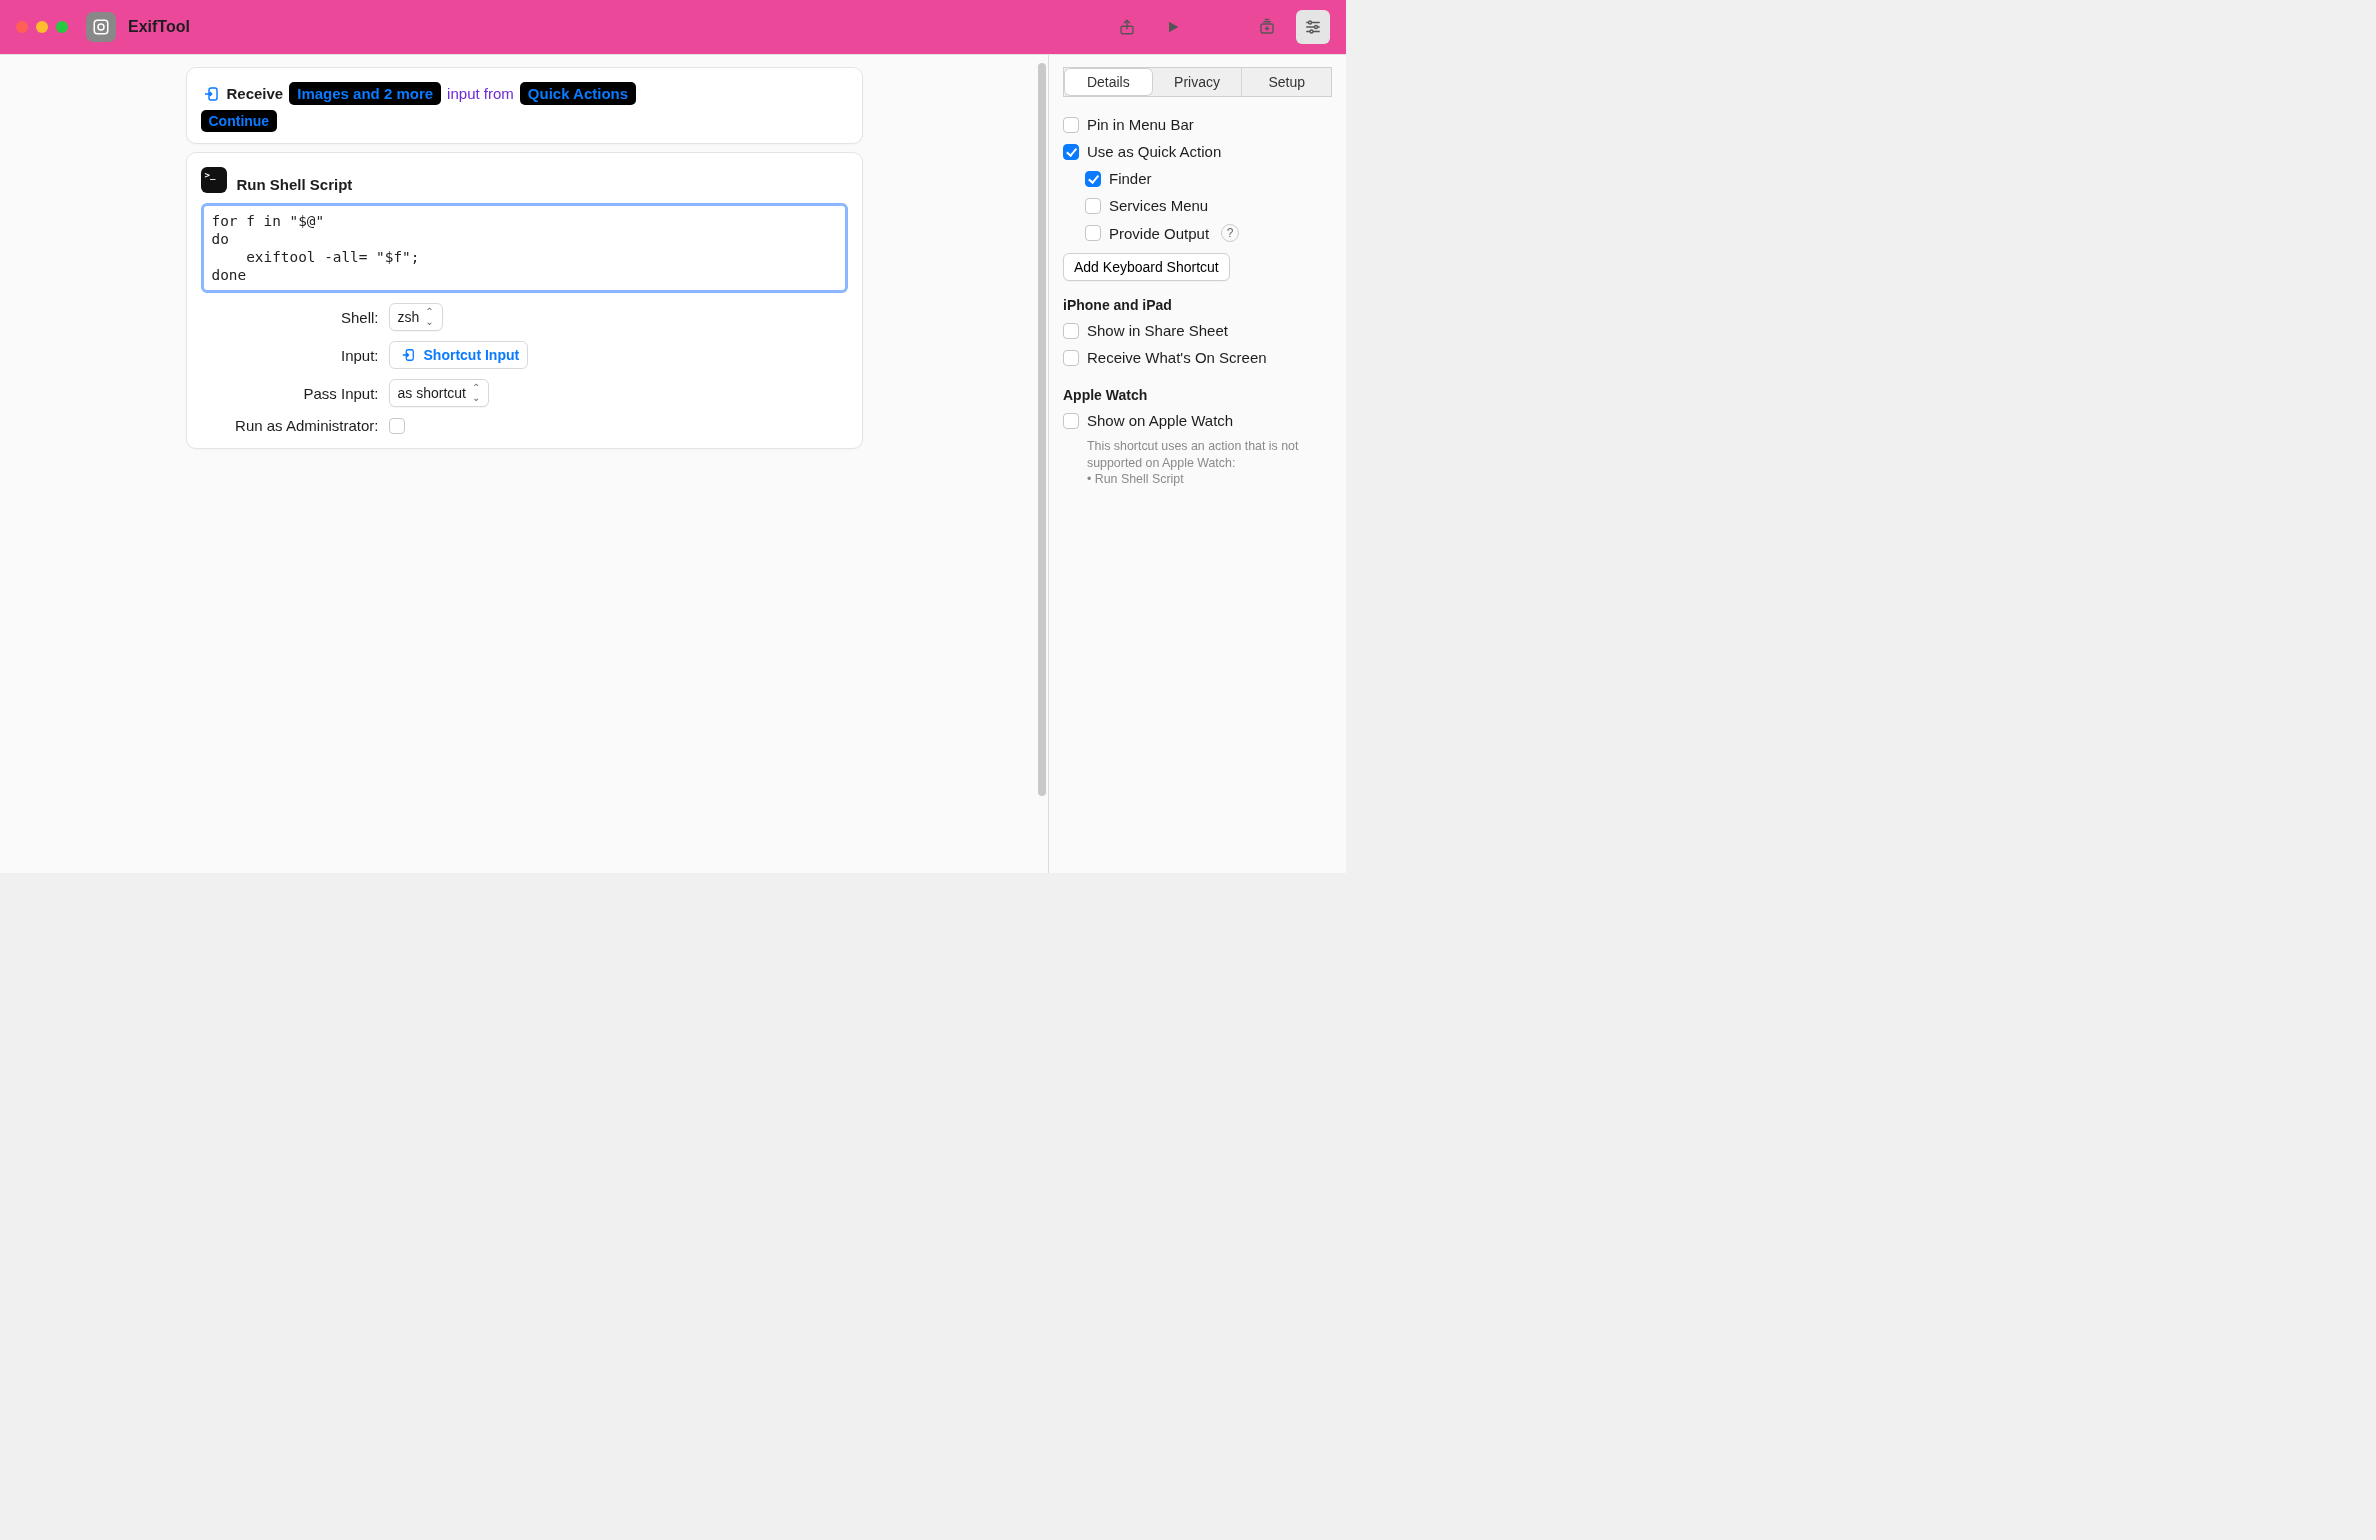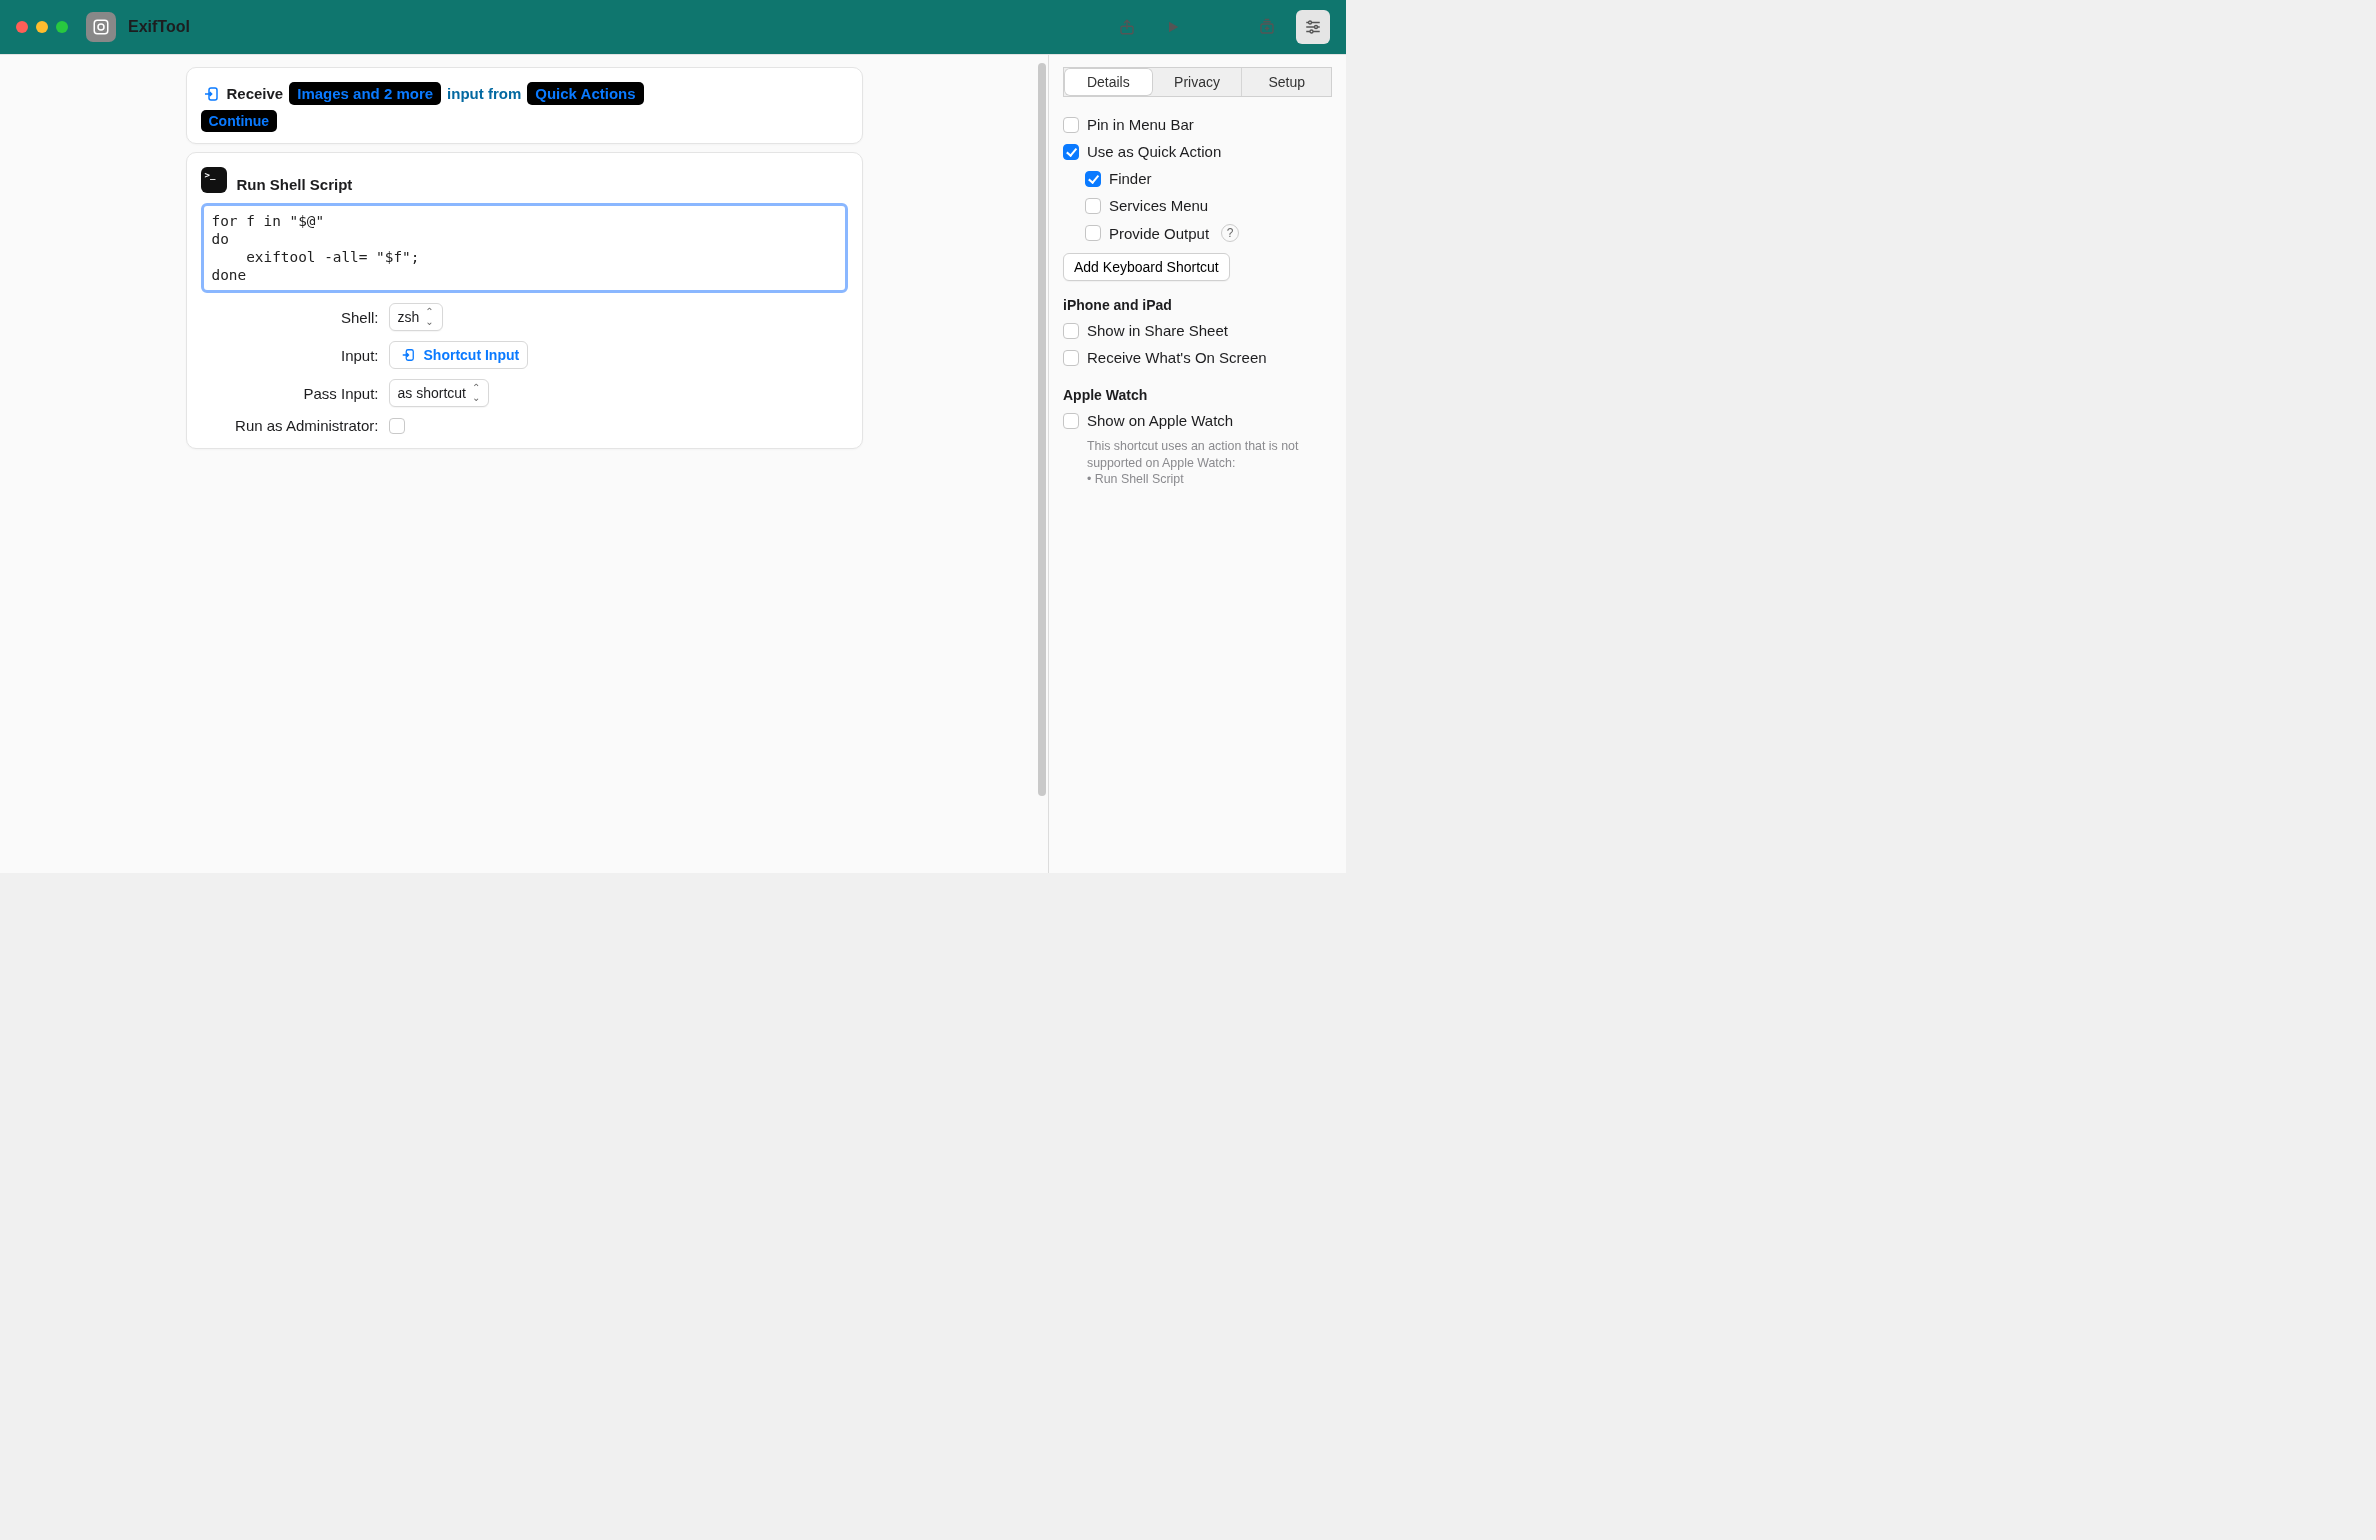--- a/index.html
+++ b/index.html
@@ -1,40 +1,40 @@
 <!DOCTYPE html>
 <html><head>
   <meta charset="utf-8">
   <style>
     * { margin:0; padding:0; box-sizing:border-box; font-family:-apple-system,BlinkMacSystemFont,"Helvetica Neue",sans-serif; }
     body { background:#f0f0f0; width:1346px; height:873px; overflow:hidden; font-size:14px; color:#1d1d1f; }
 
     .window { display:flex; flex-direction:column; height:100%; background:#fafafa; }
 
-    .toolbar { height:55px; background:#0f766e; border-bottom:1px solid #e3e3e3; display:flex; align-items:center; padding:0 16px; gap:12px; }
+    .toolbar { height:55px; background:#ec4899; border-bottom:1px solid #e3e3e3; display:flex; align-items:center; padding:0 16px; gap:12px; }
     .traffic { display:flex; gap:8px; margin-right:6px;}
     .dot { width:12px; height:12px; border-radius:50%; }
     .dot.r{background:#ff5f57;} .dot.y{background:#ffbd2e;} .dot.g{background:#28c840;}
     .appicon { width:30px; height:30px; background:#888; border-radius:7px; display:flex; align-items:center; justify-content:center;}
     .appicon svg{stroke:#fff;}
     .title { font-size:16px; font-weight:600; }
     .toolbar .spacer { flex:1; }
     .tbtn { width:34px; height:34px; display:flex; align-items:center; justify-content:center; border-radius:6px; color:#555;}
     .tbtn.active{ background:#e5e5e5; }
 
     .body { flex:1; display:flex; min-height:0;}
     .canvas { flex:1; overflow:auto; position:relative; padding:12px 0 40px; border-right:1px solid #dcdcdc; }
     .canvas::-webkit-scrollbar{width:14px;}
     .card { width:677px; margin:0 auto 8px; background:#fff; border:1px solid #e4e4e4; border-radius:10px; box-shadow:0 1px 2px rgba(0,0,0,0.03); padding:10px 14px 14px; }
 
     .recv-line { display:flex; align-items:center; flex-wrap:wrap; gap:6px; font-size:15px; padding:4px 0 8px;}
     .inicon { width:20px; height:20px; display:flex; align-items:center; justify-content:center; color:#007aff;}
     .strong { font-weight:600; }
     .token { background:#000000; color:#0a7aff; border-radius:5px; padding:3px 8px; font-weight:600;}
-    .plain { color:#0369a1; font-weight:700;}
+    .plain { color:#6d28d9; font-weight:400;}
     .sub { color:#8a8a8e; font-size:15px; font-weight:500; padding:4px 0 6px;}
     .cont { display:inline-block; }
 
     .action-head { display:flex; align-items:flex-end; gap:10px; padding:4px 0 10px;}
     .term-icon{ width:26px; height:26px; background:#111; border-radius:6px; position:relative;}
     .term-icon:before{content:">_"; color:#fff; font:600 9px/1 monospace; position:absolute; top:4px; left:4px;}
     .action-title{ font-weight:700; font-size:15px;}
 
     .codebox { border:3px solid #8ab7ff; border-radius:6px; background:#fff; padding:6px 8px; font-family:ui-monospace,Menlo,monospace; font-size:14.4px; line-height:1.25; white-space:pre; color:#222;}
 

